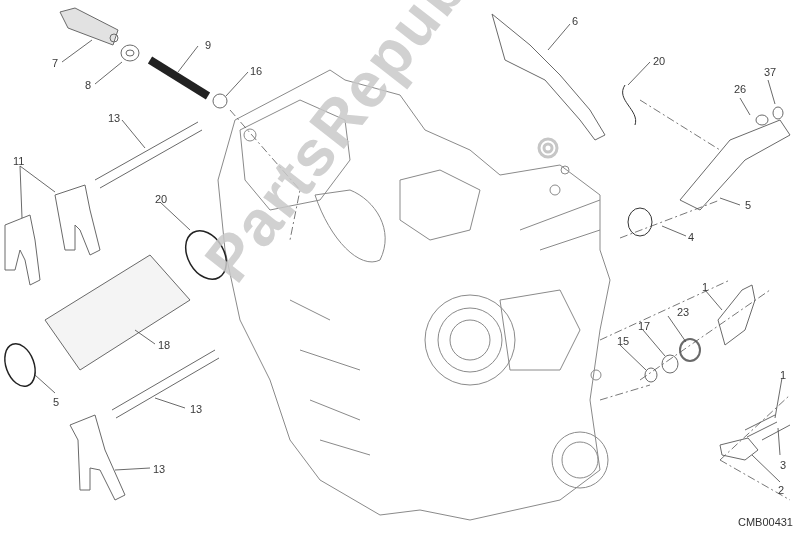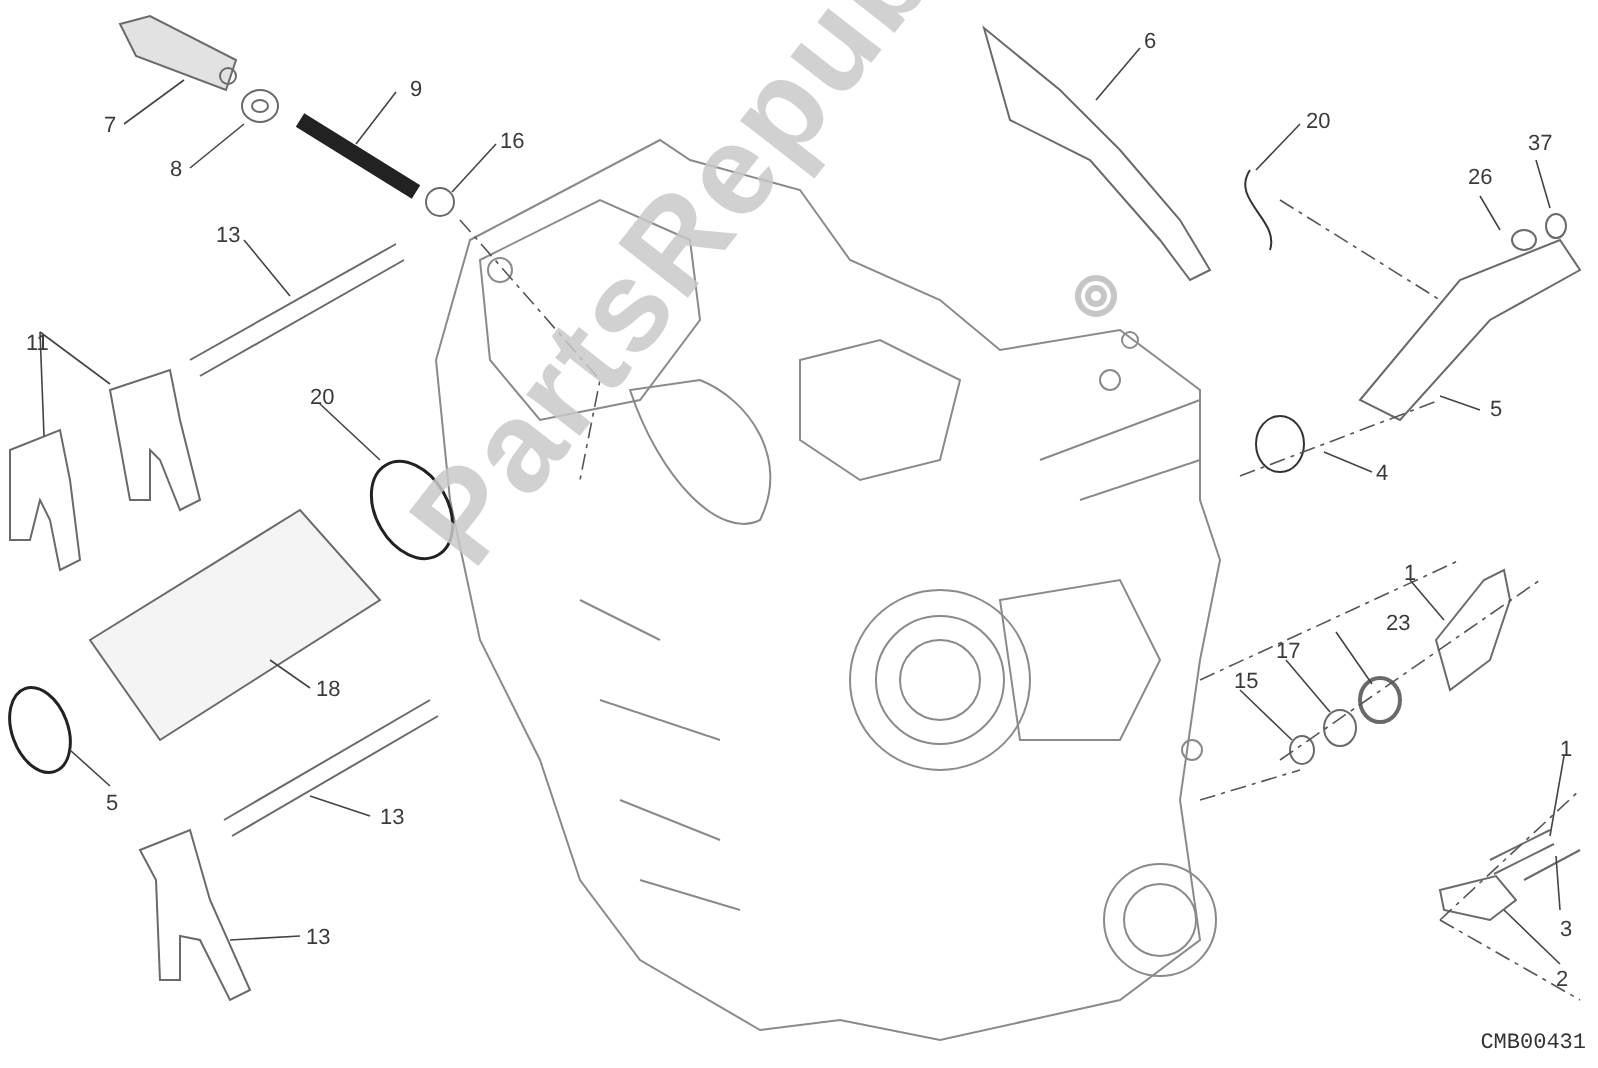--- a/index.html
+++ b/index.html
@@ -1,19 +1,19 @@
 <!DOCTYPE html>
 <html><head>
 <meta charset="utf-8">
 <style>
   html, body { margin:0; padding:0; background:#ffffff; }
   body { width:799px; height:534px; position:relative; overflow:hidden; font-family:"Liberation Sans", sans-serif; }
   #stage { position:absolute; left:0; top:0; width:799px; height:534px; }
   .lbl { position:absolute; font-size:11px; color:#3a3a3a; line-height:1; font-family:"Liberation Sans", sans-serif; }
-  .code { position:absolute; right:6px; bottom:6px; font-size:11px; color:#333; font-family:Liberation Mono, monospace; }
+  .code { position:absolute; right:6px; bottom:6px; font-size:11px; color:#333; font-family:Liberation Sans, sans-serif; }
   .wm { position:absolute; left:190px; top:250px; font-size:64px; font-weight:bold; color:#c9c9c9; transform:rotate(-52deg); transform-origin:left top; letter-spacing:2px; opacity:0.85; font-family:"Liberation Sans", sans-serif; white-space:nowrap; }
   svg { position:absolute; left:0; top:0; }
 </style>
 </head>
 <body>
 
 <div id="stage">
   <svg width="799" height="534" viewBox="0 0 799 534">
     <g fill="none" stroke="#6a6a6a" stroke-width="1">
 
@@ -135,29 +135,29 @@
   <div class="lbl" style="left:780px;top:370px">1</div>
   <div class="lbl" style="left:778px;top:485px">2</div>
   <div class="lbl" style="left:780px;top:460px">3</div>
   <div class="lbl" style="left:688px;top:232px">4</div>
   <div class="lbl" style="left:745px;top:200px">5</div>
   <div class="lbl" style="left:572px;top:16px">6</div>
   <div class="lbl" style="left:52px;top:58px">7</div>
   <div class="lbl" style="left:85px;top:80px">8</div>
   <div class="lbl" style="left:205px;top:40px">9</div>
   <div class="lbl" style="left:250px;top:66px">16</div>
-  <div class="lbl" style="left:13px;top:167px">11</div>
+  <div class="lbl" style="left:13px;top:156px">11</div>
   <div class="lbl" style="left:153px;top:464px">13</div>
   <div class="lbl" style="left:108px;top:113px">13</div>
   <div class="lbl" style="left:190px;top:404px">13</div>
   <div class="lbl" style="left:53px;top:397px">5</div>
   <div class="lbl" style="left:617px;top:336px">15</div>
   <div class="lbl" style="left:702px;top:282px">1</div>
   <div class="lbl" style="left:638px;top:321px">17</div>
   <div class="lbl" style="left:158px;top:340px">18</div>
   <div class="lbl" style="left:155px;top:194px">20</div>
   <div class="lbl" style="left:653px;top:56px">20</div>
   <div class="lbl" style="left:734px;top:84px">26</div>
   <div class="lbl" style="left:764px;top:67px">37</div>
-  <div class="lbl" style="left:693px;top:307px">23</div>
+  <div class="lbl" style="left:677px;top:307px">23</div>
 
   <div class="code">CMB00431</div>
 </div>
 
 </body></html>

